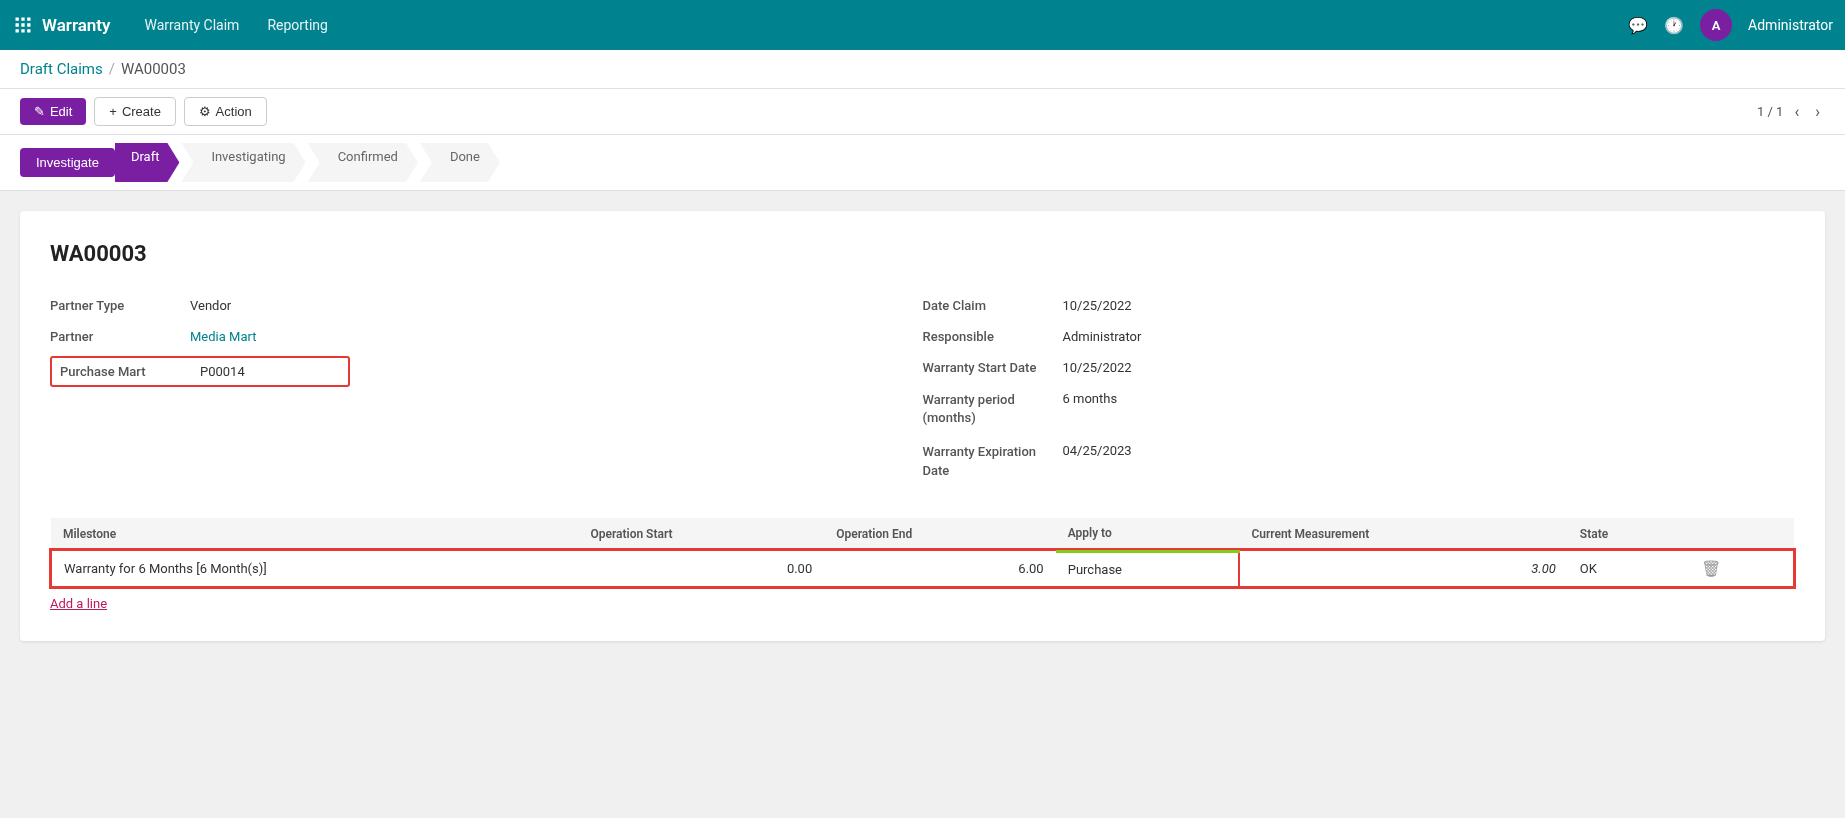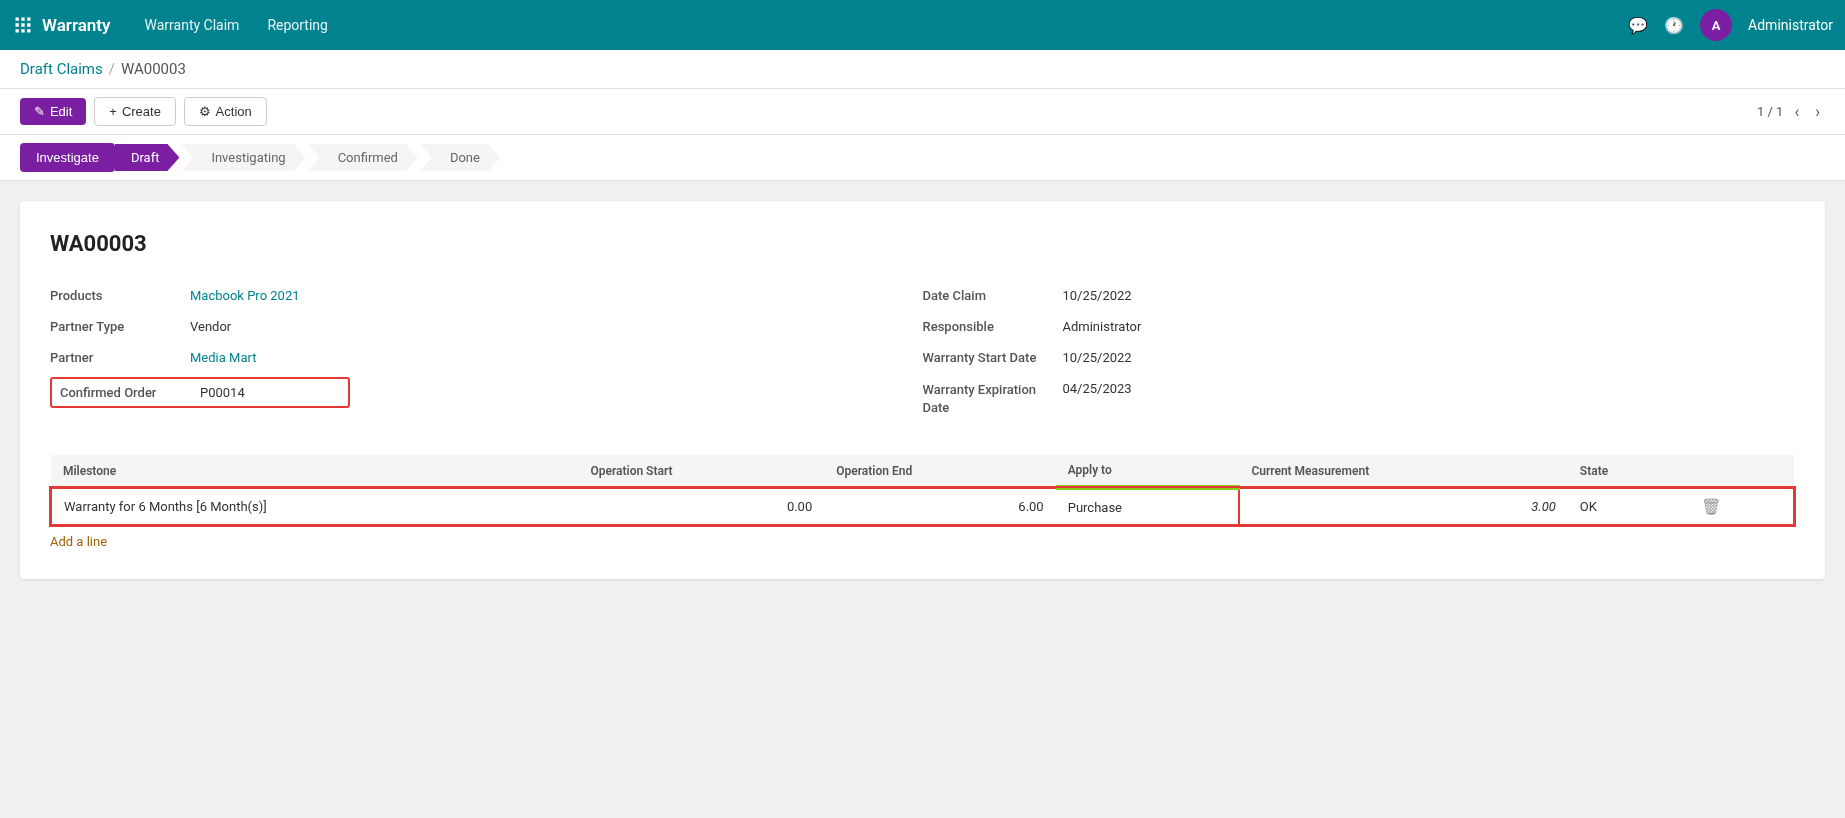--- a/index.html
+++ b/index.html
@@ -82,21 +82,21 @@
       border-bottom: 1px solid #e0e0e0;
     }
     .btn-investigate {
       background: #7b1fa2; color: white; border: none; padding: 7px 16px;
       border-radius: 4px; cursor: pointer; font-size: 13px;
     }
     .status-steps {
       display: flex; align-items: center; gap: 0;
     }
     .status-step {
-      padding: 6px 20px 6px 30px;
+      padding: 6px 20px 18px 30px;
       font-size: 13px;
       color: #666;
       background: #f5f5f5;
       position: relative;
       cursor: pointer;
       clip-path: polygon(0 0, calc(100% - 12px) 0, 100% 50%, calc(100% - 12px) 100%, 0 100%, 12px 50%);
     }
     .status-step:first-child {
       clip-path: polygon(0 0, calc(100% - 12px) 0, 100% 50%, calc(100% - 12px) 100%, 0 100%);
       padding-left: 16px;
@@ -163,21 +163,21 @@
       padding: 8px 12px;
       font-size: 13px;
       color: #333;
       border-bottom: 1px solid #eee;
     }
     .highlighted-tr td:first-child { border-left: 2px solid #e53935; }
     .highlighted-tr td:last-child { border-right: 2px solid #e53935; }
     .highlighted-tr td { border-top: 2px solid #e53935; border-bottom: 2px solid #e53935; }
 
     .add-line {
-      color: #a16207; font-size: 13px; cursor: pointer; margin-top: 8px; display: inline-block;
+      color: #be185d; font-size: 13px; cursor: pointer; margin-top: 8px; display: inline-block; text-decoration: underline;
     }
 
     .delete-icon { color: #999; cursor: pointer; font-size: 16px; }
   </style>
 </head>
 <body>
 
 <nav class="topnav">
   <div class="topnav-grid-icon">
     <svg viewBox="0 0 24 24">
@@ -234,53 +234,53 @@
 </div>
 
 <div class="main-content">
   <div class="card">
     <div class="record-id">WA00003</div>
 
     <div class="fields-grid">
 
       <div class="fields-left">
 
-        <div class="field-row">
-          <span class="field-label">Products</span>
-          <span class="field-value" style="color:#00838f; cursor:pointer;">Macbook Pro 2021</span>
-        </div>
 
         <div class="field-row">
           <span class="field-label">Partner Type</span>
           <span class="field-value plain">Vendor</span>
         </div>
 
         <div class="field-row">
           <span class="field-label">Partner</span>
           <span class="field-value" style="color:#00838f; cursor:pointer;">Media Mart</span>
         </div>
 
         <div class="field-row" style="border: 2px solid #e53935; padding: 6px 8px; border-radius: 3px; margin: 4px 0; display:flex; align-items:center; width: fit-content; min-width: 300px;">
-          <span class="field-label">Confirmed Order</span>
+          <span class="field-label">Purchase Mart</span>
           <span class="field-value plain">P00014</span>
         </div>
       </div>
 
       <div class="fields-right">
         <div class="field-row">
           <span class="field-label">Date Claim</span>
           <span class="field-value plain">10/25/2022</span>
         </div>
         <div class="field-row">
           <span class="field-label">Responsible</span>
           <span class="field-value plain">Administrator</span>
         </div>
         <div class="field-row">
           <span class="field-label">Warranty Start Date</span>
           <span class="field-value plain">10/25/2022</span>
+        </div>
+        <div class="field-row">
+          <span class="field-label" style="white-space: pre-wrap; line-height:1.4;">Warranty period (months)</span>
+          <span class="field-value plain">6 months</span>
         </div>
         <div class="field-row">
           <span class="field-label" style="white-space: pre-wrap; line-height:1.4;">Warranty Expiration Date</span>
           <span class="field-value plain">04/25/2023</span>
         </div>
       </div>
     </div>
 
     
     <table class="milestone-table">

